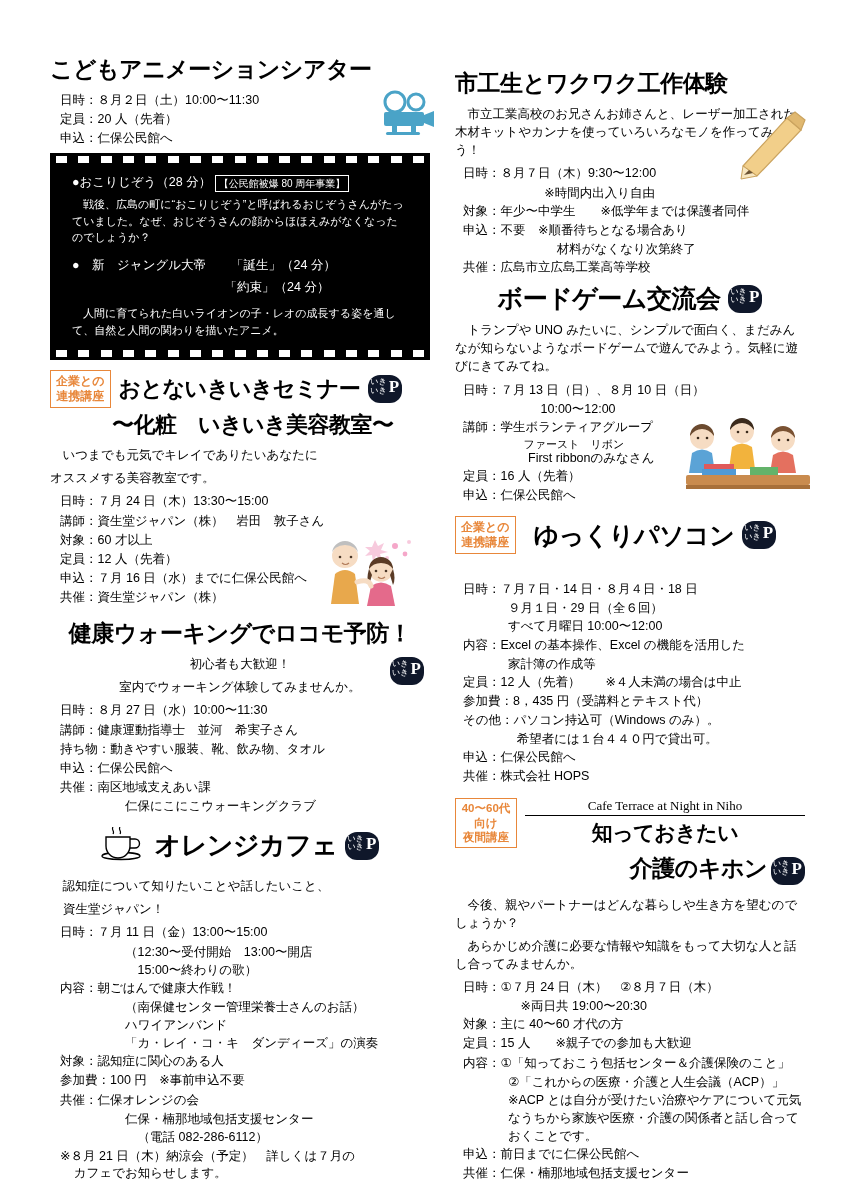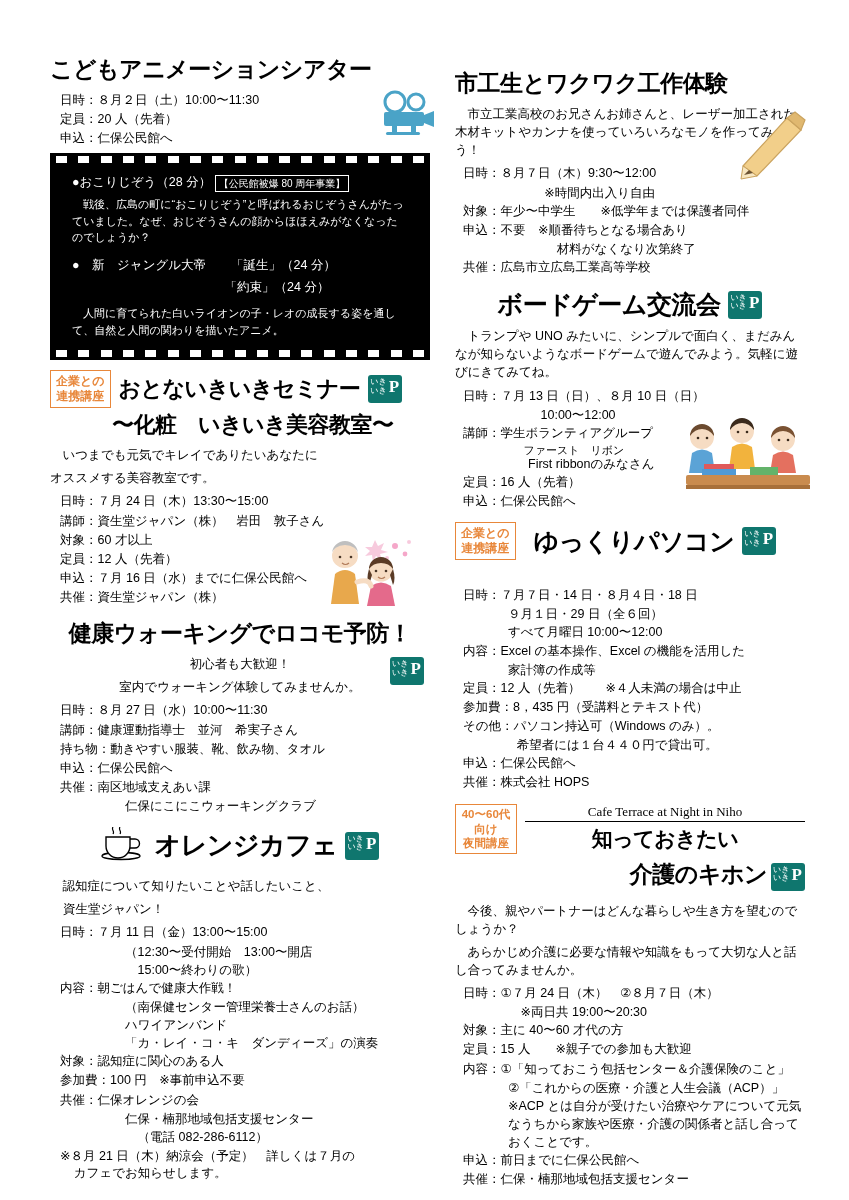--- a/index.html
+++ b/index.html
@@ -88,23 +88,23 @@
     line-height: 1.25;
     padding: 3px 5px;
     text-align: center;
     background: #fff;
     vertical-align: middle;
   }
   
   .ikiiki {
     display: inline-block;
     width: 34px; height: 28px;
-    background: #0f766e;
+    background: #0f172a;
     color: #fff;
-    border-radius: 3px;
+    border-radius: 12px;
     position: relative;
     vertical-align: middle;
     font-size: 8px;
     line-height: 1.05;
     text-align: left;
   }
   .ikiiki .k { position: absolute; left: 2px; top: 3px; }
   .ikiiki .p {
     position: absolute; right: 3px; top: 3px;
     font-size: 17px; font-weight: bold; line-height: 1;
@@ -371,21 +371,21 @@
             <span class="val">不要　※順番待ちとなる場合あり</span>
           </div>
         <div class="indent" style="padding-left:7.5em;">材料がなくなり次第終了</div>
         <div class="row">
             <span class="lab">共催：</span>
             <span class="val">広島市立広島工業高等学校</span>
           </div>
       </div>
     </div>
 
-    <div style="margin-top:12px;">
+    <div style="margin-top:6px;">
       <div class="title-flex" style="justify-content:center;">
         <h2 class="sec-title" style="font-size:25px;">ボードゲーム交流会</h2>
         <span class="ikiiki">
           <span class="k">いき<br>いき</span>
           <span class="p">P</span>
         </span>
       </div>
       <p class="lead" style="margin-top:6px;">トランプや UNO みたいに、シンプルで面白く、まだみんなが知らないようなボードゲームで遊んでみよう。気軽に遊びにきてみてね。</p>
       <div class="dl" style="padding-left:8px;">
         <div class="row">

